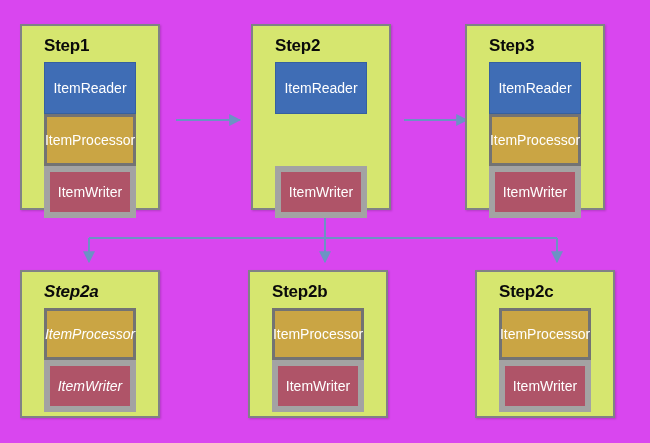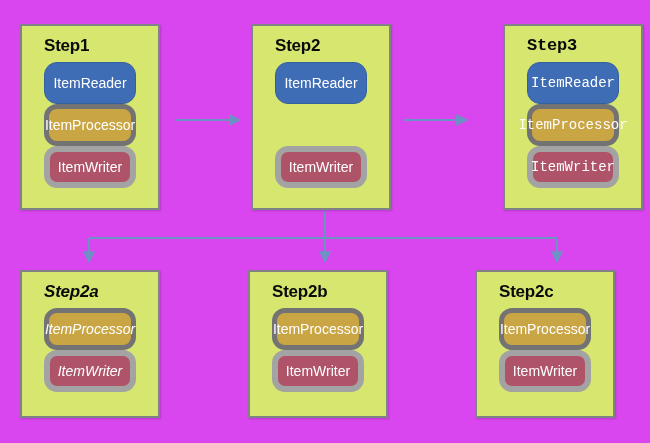--- a/index.html
+++ b/index.html
@@ -36,36 +36,35 @@
     white-space: nowrap;
   }
   .comp-stack {
     position: absolute;
     left: 22px;
     right: 22px;
     top: 36px;
   }
   .comp {
     box-sizing: border-box;
-    height: 42px;
+    height: 52px;
     display: flex;
     align-items: center;
     justify-content: center;
     font-size: 14px;
     color: #ffffff;
     white-space: nowrap;
-    border-radius: 13px;
   }
   .comp.reader {
     background: #3f6db5;
     border: 1px solid #35609f;
   }
   .comp.processor {
     background: #caa544;
-    border: 5px solid #737373;
+    border: 3px solid #737373;
   }
   .comp.writer {
     background: #af5468;
     border: 6px solid #a3a3a3;
   }
   .comp.spacer {
     background: transparent;
     border: none;
   }
   .arrow-layer {
@@ -125,21 +124,21 @@
         </div>
       </div>
       <div class="step-card" style="left: 251px; top: 24px; width: 140px; height: 186px;">
         <div class="step-title">Step2</div>
         <div class="comp-stack">
           <div class="comp reader">ItemReader</div>
           <div class="comp spacer"></div>
           <div class="comp writer">ItemWriter</div>
         </div>
       </div>
-      <div class="step-card" style="left: 503px; top: 24px; width: 140px; height: 186px; font-family: Liberation Mono, monospace;">
+      <div class="step-card" style="left: 465px; top: 24px; width: 140px; height: 186px;">
         <div class="step-title">Step3</div>
         <div class="comp-stack">
           <div class="comp reader">ItemReader</div>
           <div class="comp processor">ItemProcessor</div>
           <div class="comp writer">ItemWriter</div>
         </div>
       </div>
       <div class="step-card" style="left: 20px; top: 270px; width: 140px; height: 148px; font-style: italic;">
         <div class="step-title">Step2a</div>
         <div class="comp-stack">

